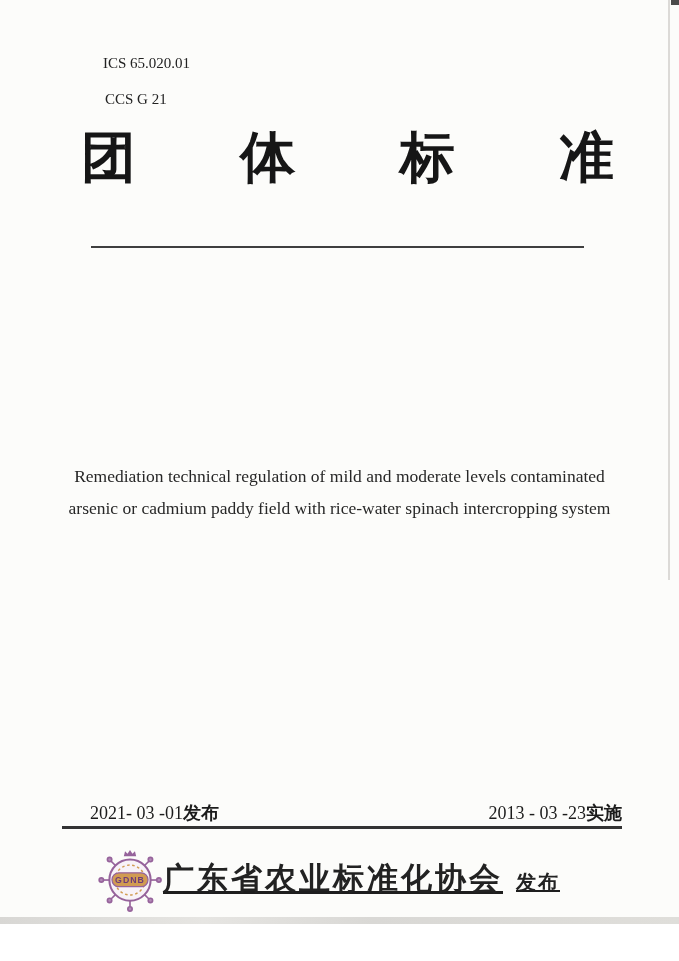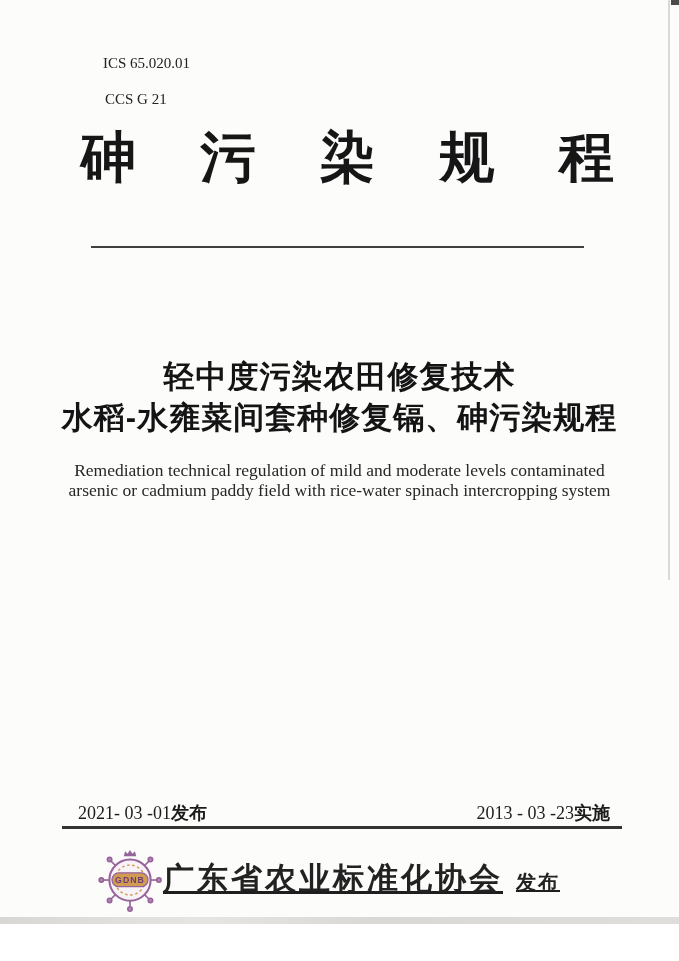--- a/index.html
+++ b/index.html
@@ -72,27 +72,27 @@
     letter-spacing: 1px;
   }
 
   .title-en {
     position: absolute;
     left: 49px; top: 460px;
     width: 581px;
     text-align: center;
     font-family: "Liberation Serif", serif;
     font-size: 17.5px;
-    line-height: 20px;
+    line-height: 32px;
     color: #272727;
   }
 
   .dates-row {
     position: absolute;
-    left: 50px; top: 801px;
+    left: 62px; top: 801px;
     width: 560px;
     display: flex;
     justify-content: space-between;
     align-items: flex-start;
   }
   .date-left { margin-left: 28px; }
   .date-num {
     font-family: "Liberation Serif", serif;
     font-size: 18px;
     color: #1c1c1c;
@@ -159,28 +159,24 @@
   }
 </style>
 </head>
 <body>
 
 <div class="page">
 
   <div class="ics-code">ICS 65.020.01</div>
   <div class="ccs-code">CCS G 21</div>
 
-  <div class="doc-type">砷污染规程</div>
+  <div class="doc-type">团体标准</div>
 
   <div class="rule-top"></div>
 
-  <div class="title-zh">
-    <div>轻中度污染农田修复技术</div>
-    <div>水稻-水雍菜间套种修复镉、砷污染规程</div>
-  </div>
 
   <div class="title-en">Remediation technical regulation of mild and moderate levels contaminated arsenic or cadmium paddy field with rice-water spinach intercropping system</div>
 
   <div class="dates-row">
     <div class="date-left">
       <span class="date-num">2021- 03 -01</span><span class="date-label">发布</span>
     </div>
     <div class="date-right">
       <span class="date-num">2013 - 03 -23</span><span class="date-label">实施</span>
     </div>

